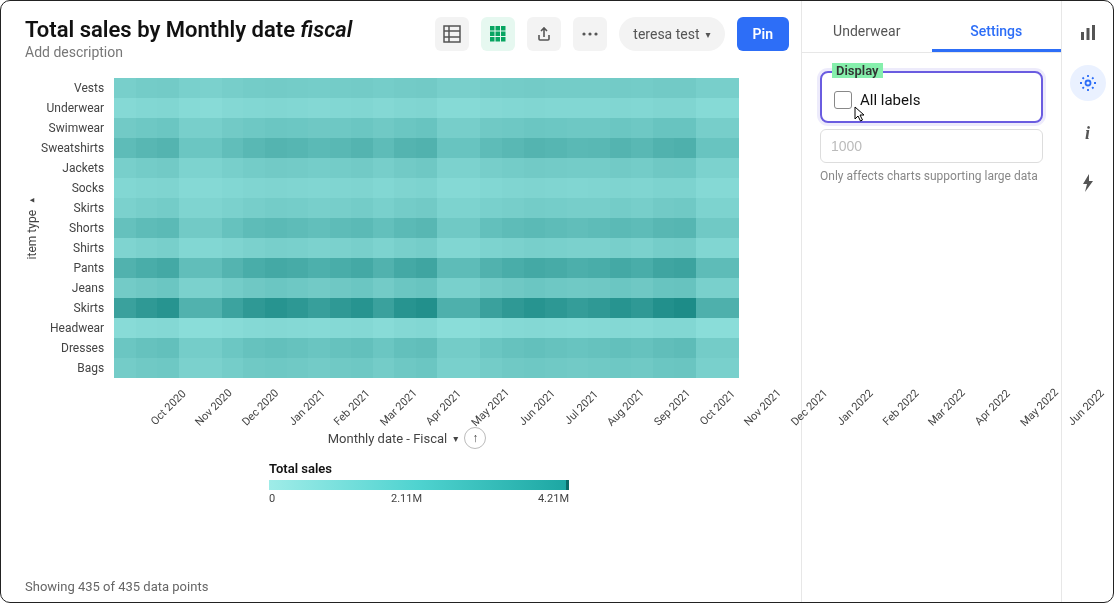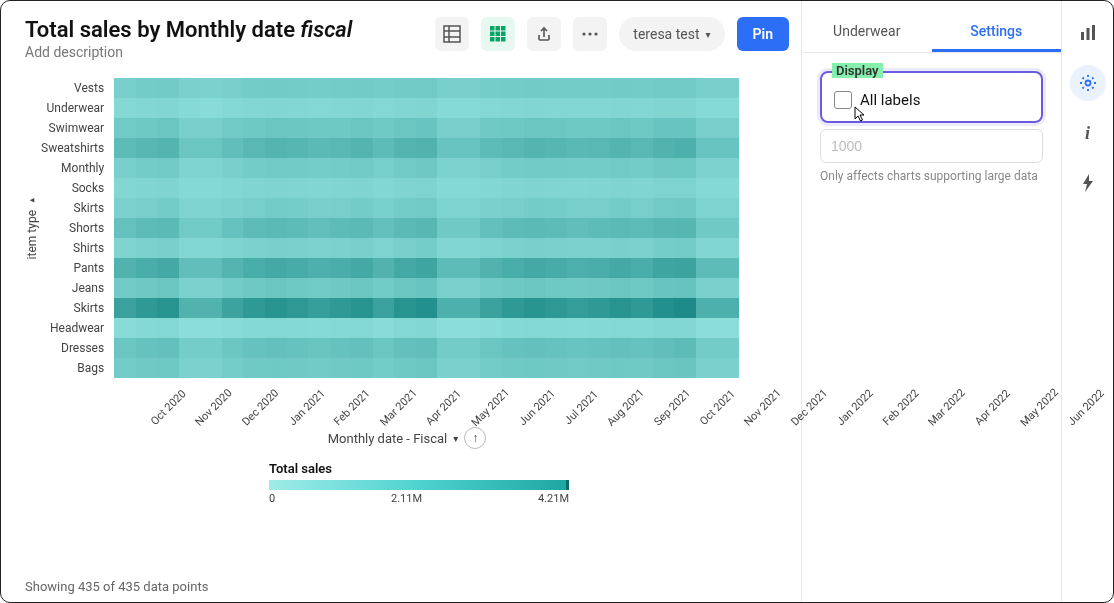--- a/index.html
+++ b/index.html
@@ -116,21 +116,21 @@
       <div class="heat-zone">
         <div class="yaxis-label">
           <span>item type</span>
             <span style="font-size:9px;">▸</span>
         </div>
         <div class="ylabels" id="ylabels">
             <div>Vests</div>
             <div>Underwear</div>
             <div>Swimwear</div>
             <div>Sweatshirts</div>
-            <div>Monthly</div>
+            <div>Jackets</div>
             <div>Socks</div>
             <div>Skirts</div>
             <div>Shorts</div>
             <div>Shirts</div>
             <div>Pants</div>
             <div>Jeans</div>
             <div>Skirts</div>
             <div>Headwear</div>
             <div>Dresses</div>
             <div>Bags</div>

